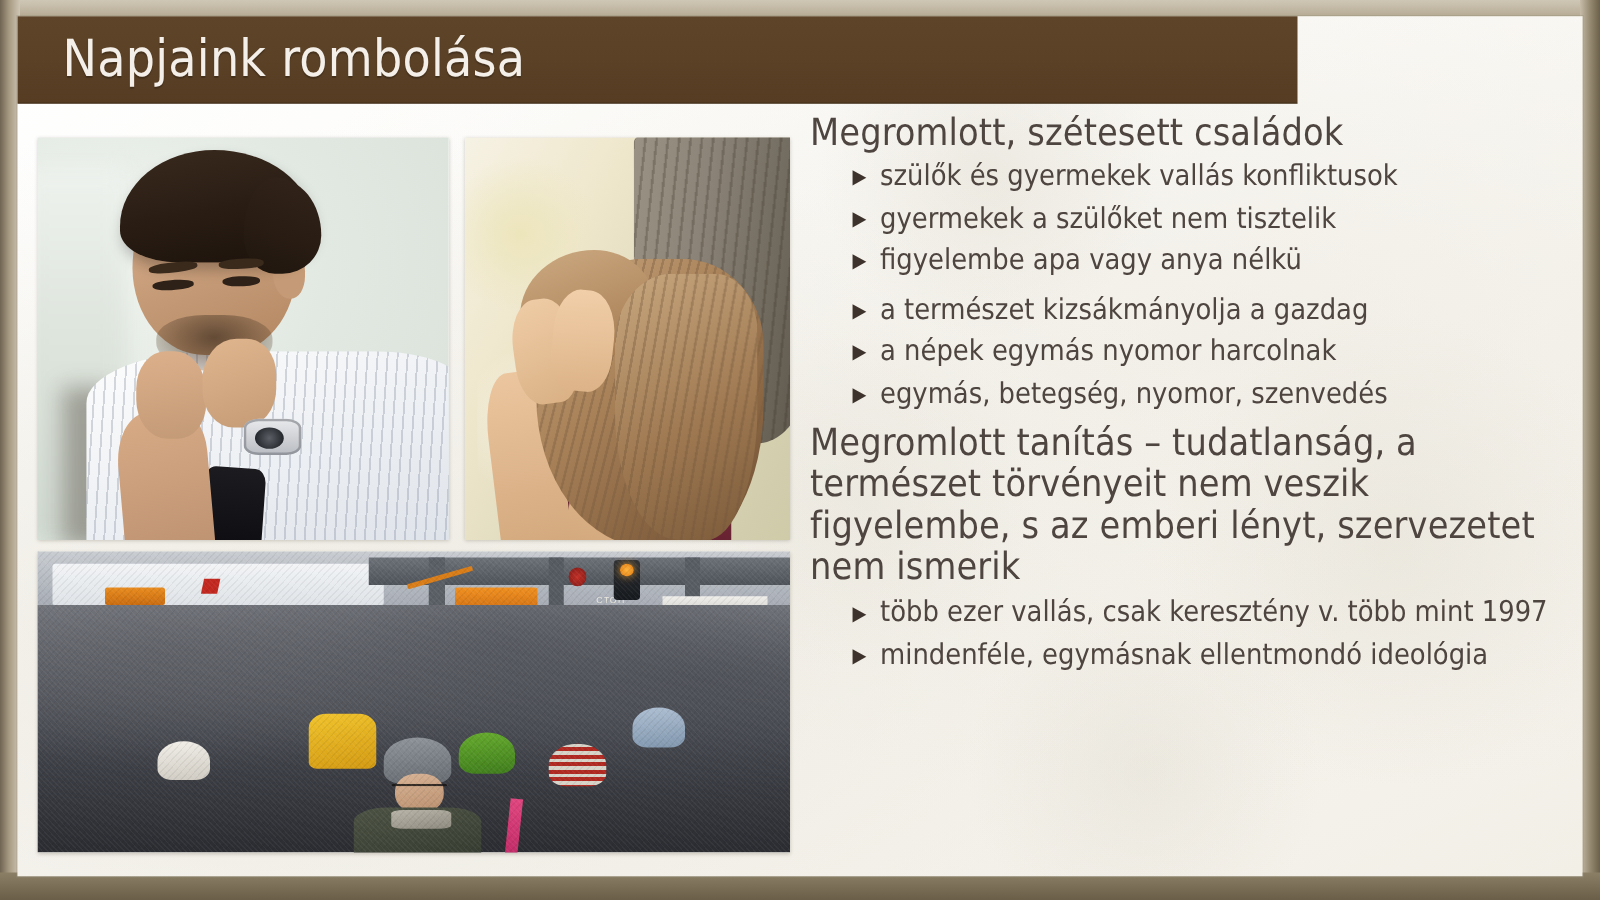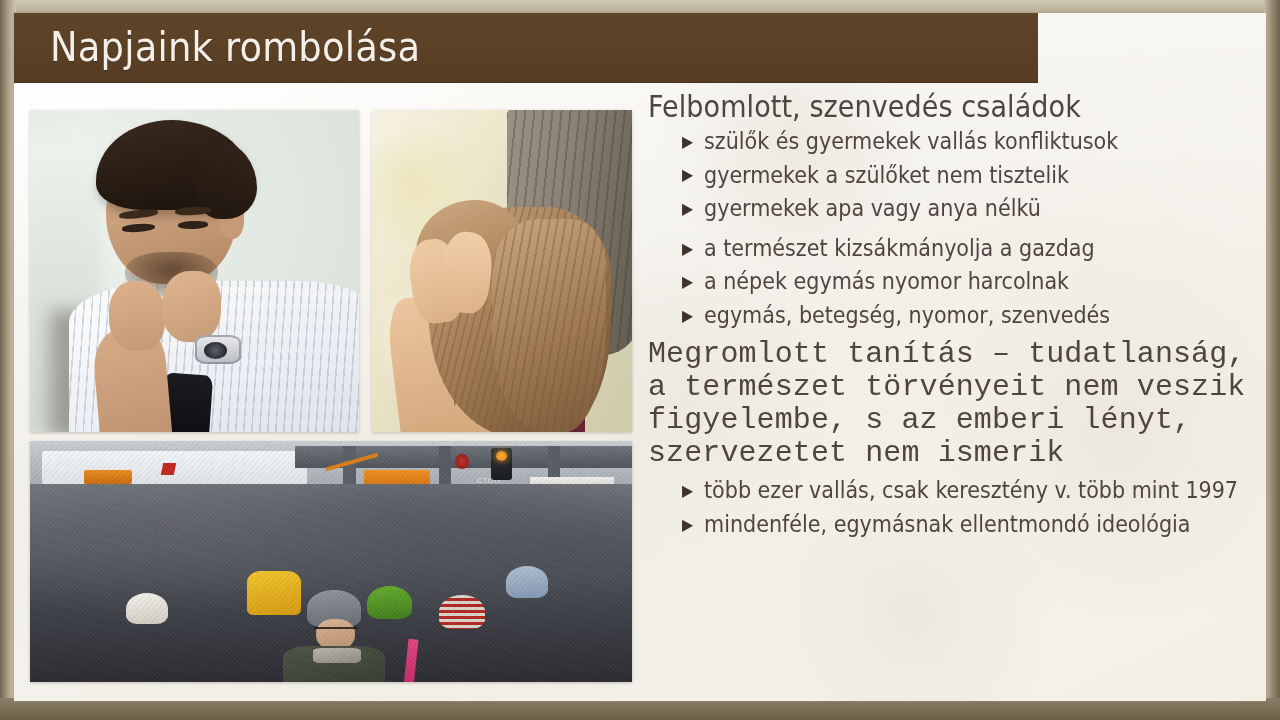--- a/index.html
+++ b/index.html
@@ -427,21 +427,21 @@
   ul.bullets li .marker {
     position: absolute;
     left: -22px;
     top: 50%;
     transform: translateY(-52%);
     color: #3e332c;
     font-size: 16px;
     line-height: 1;
   }
   .block { margin-bottom: 4px; }
-  #block-3 .heading { margin-bottom: 4px; font-family: Liberation Mono, monospace; }
+  #block-3 .heading { margin-bottom: 4px; }
 </style>
 </head>
 <body>
 
 <div id="slide-frame">
 
   <div id="frame-edge-top"></div>
   <div id="frame-edge-left"></div>
   <div id="frame-edge-right"></div>
   <div id="frame-edge-bottom"></div>
@@ -521,33 +521,33 @@
     <div class="scarf"></div>
     <div class="hat-green"></div>
     <div class="hat-stripe"></div>
     <div class="pink-strap"></div>
     <div class="grain"></div>
   </div>
 
   <div id="content-column">
 
     <div class="block" id="block-1">
-      <div class="heading">Felbomlott, szenvedés családok</div>
+      <div class="heading">Megromlott, szétesett családok</div>
       <ul class="bullets">
         <li>
           <span class="marker">▶</span>
           <span>szülők és gyermekek vallás konfliktusok</span>
         </li>
         <li>
           <span class="marker">▶</span>
           <span>gyermekek a szülőket nem tisztelik</span>
         </li>
         <li>
           <span class="marker">▶</span>
-          <span>gyermekek apa vagy anya nélkü</span>
+          <span>figyelembe apa vagy anya nélkü</span>
         </li>
       </ul>
     </div>
 
     <div class="block" id="block-2">
       <ul class="bullets">
         <li>
           <span class="marker">▶</span>
           <span>a természet kizsákmányolja a gazdag</span>
         </li>

